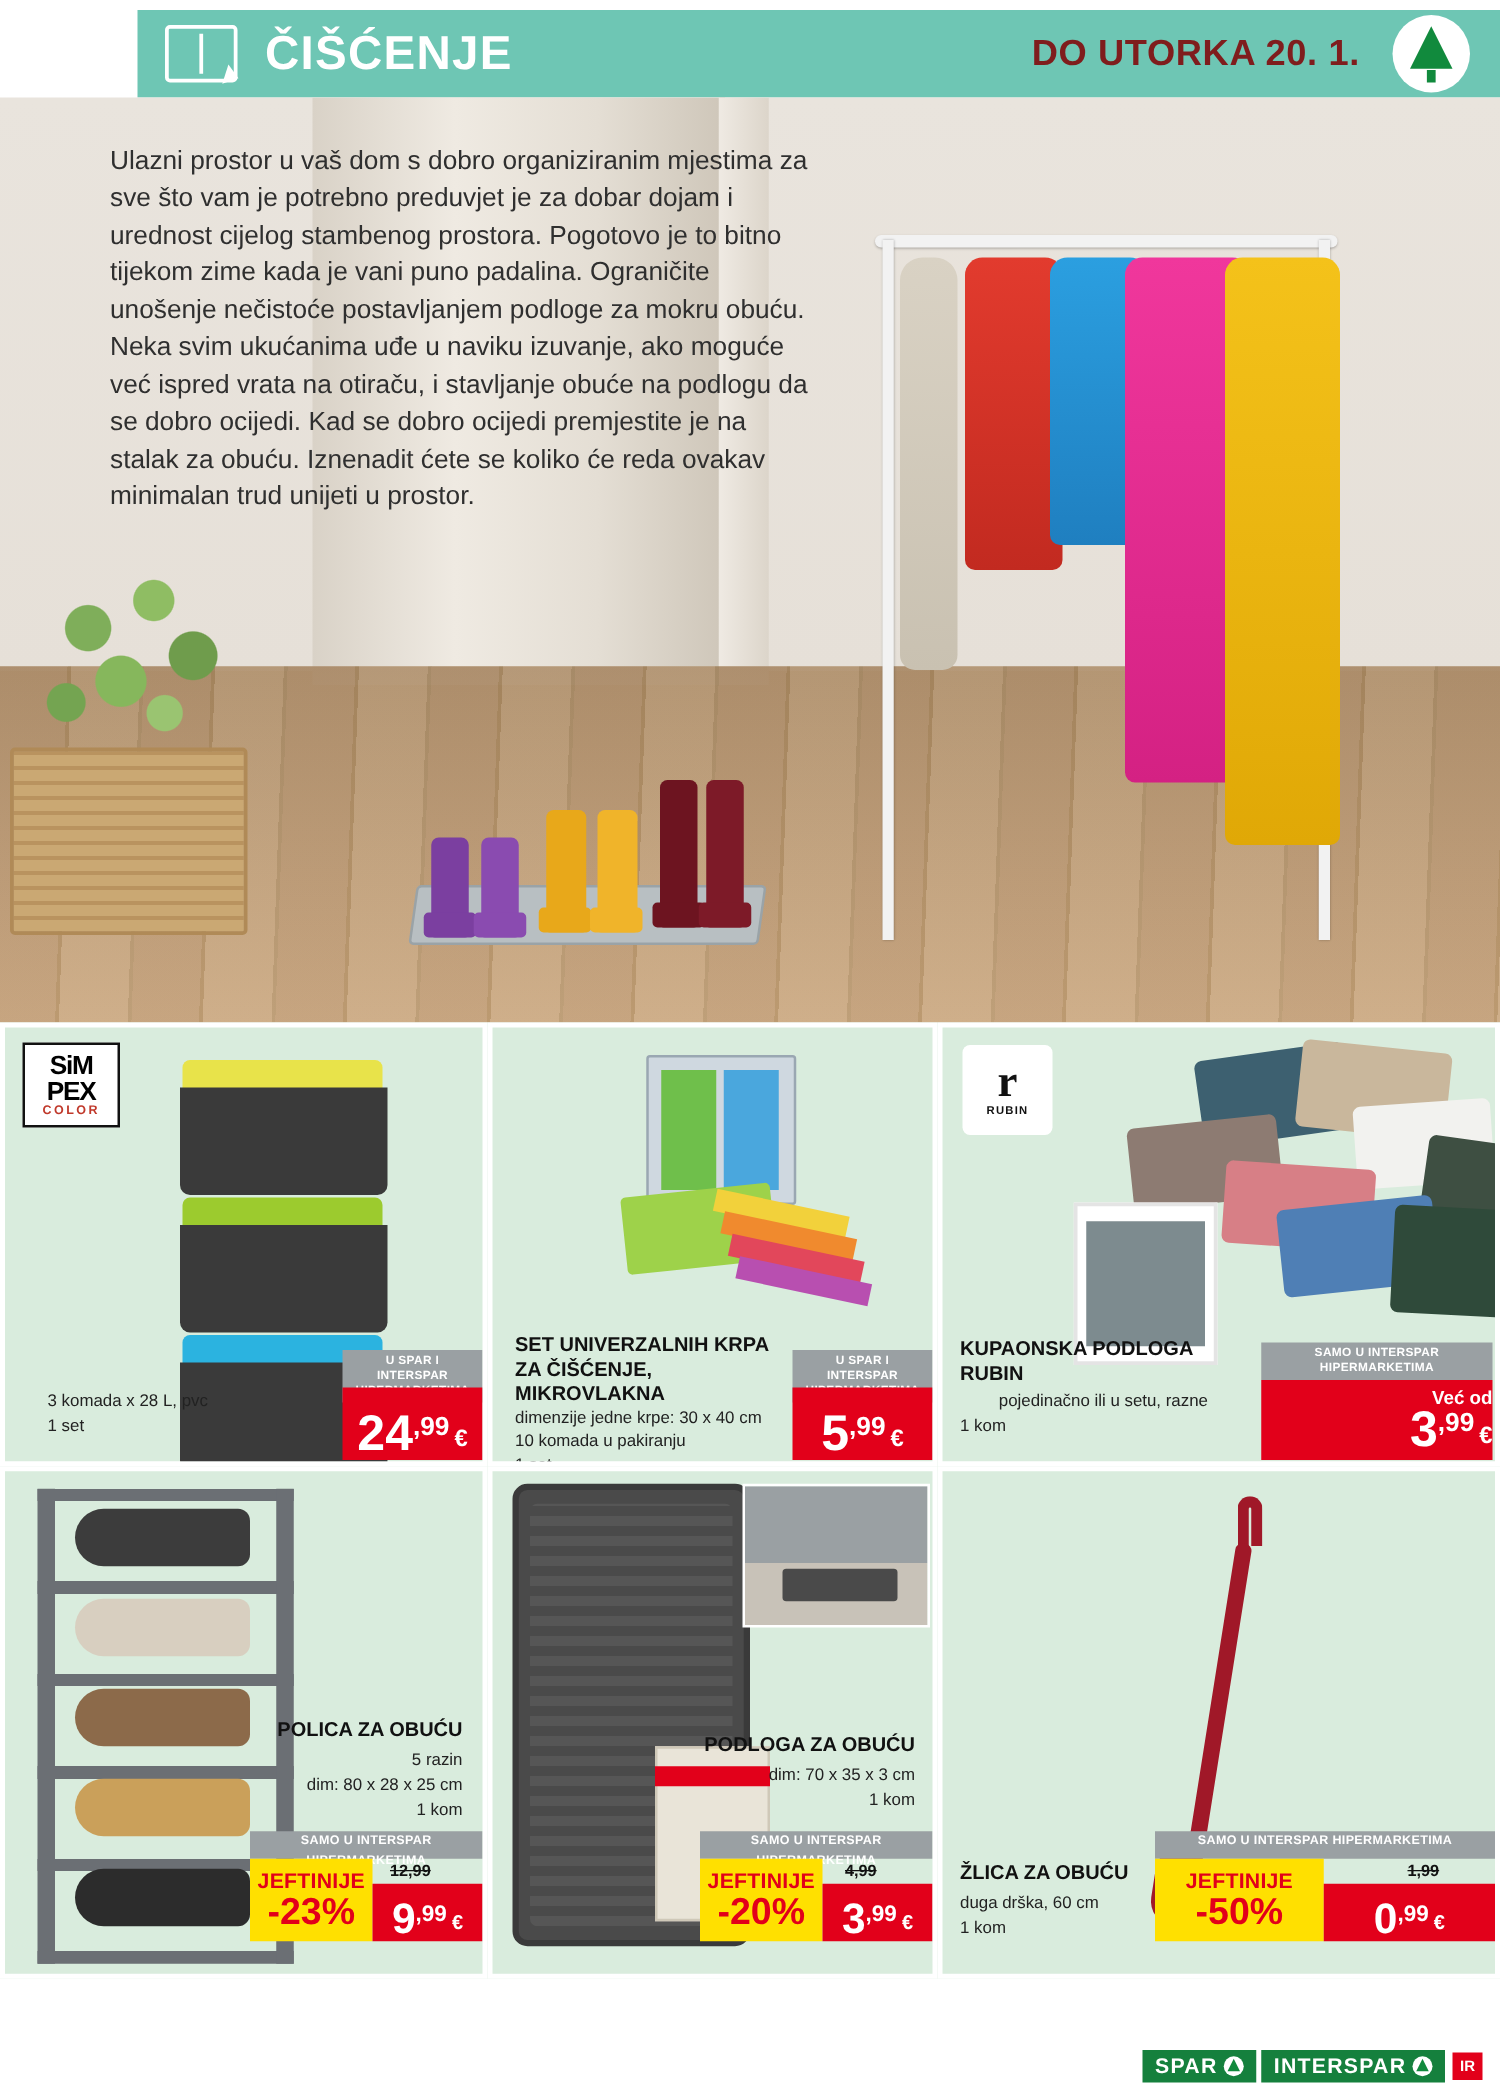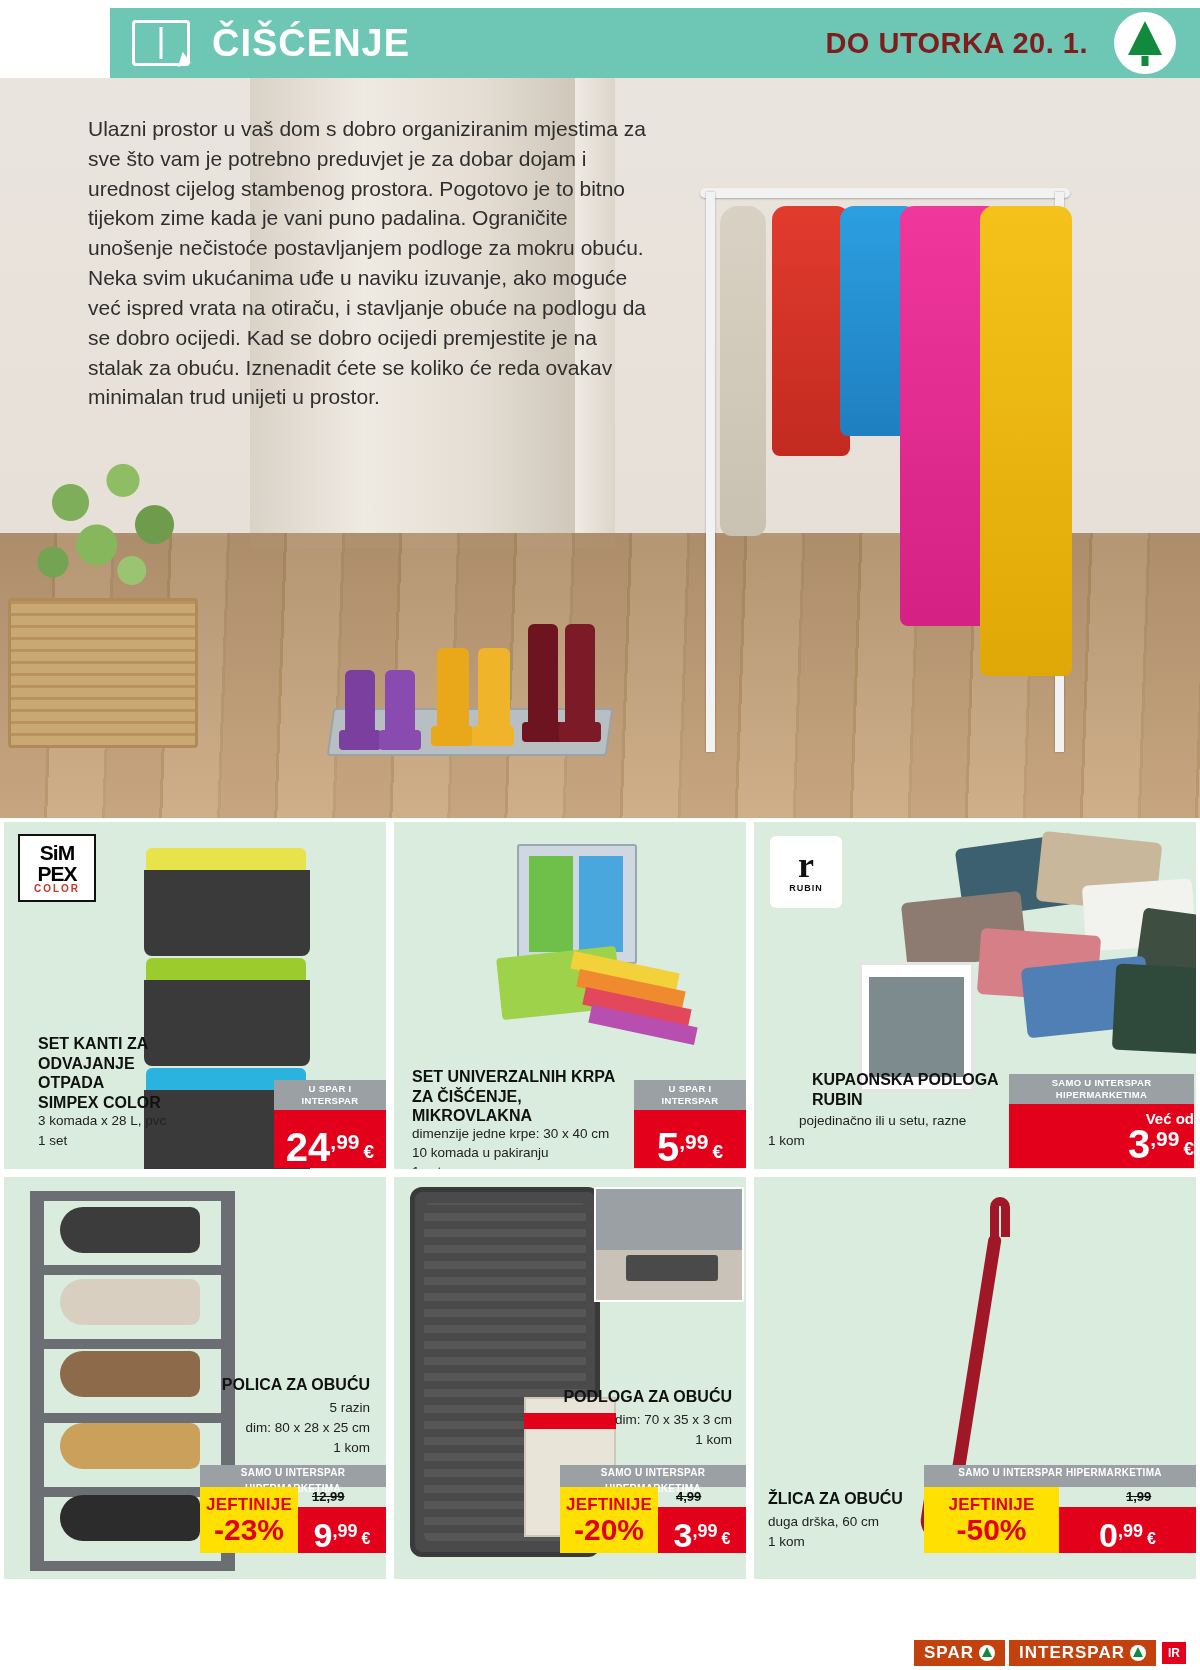--- a/index.html
+++ b/index.html
@@ -197,21 +197,21 @@
   .vecod{ font-size:15px; font-weight:bold; color:#ffffff; margin-bottom:-2px;}
 
   
   .footer{
     position:absolute; left:0; bottom:0; width:1200px; height:32px; background:#ffffff;
   }
   .footer .bar{
     position:absolute; right:14px; top:2px; height:26px; display:flex; align-items:center;
   }
   .footer .spar-red{
-    background:#c2410c; color:#fff; font-weight:bold; font-size:17px;
+    background:#15803d; color:#fff; font-weight:bold; font-size:17px;
     padding:3px 10px; display:flex; align-items:center; letter-spacing:1px;
   }
   .footer .circle{
     width:16px;height:16px;border-radius:50%;background:#fff;margin-left:5px;position:relative;
   }
   .footer .circle:after{
     content:"";position:absolute;left:50%;top:2px;transform:translateX(-50%);
     border-left:5px solid transparent;border-right:5px solid transparent;border-bottom:10px solid #118a3d;
   }
   .footer .ir{
@@ -286,24 +286,20 @@
 
     <div style="position:absolute;left:120px;top:18px;width:215px;height:310px;">
       <div style="position:absolute;left:22px;top:8px;width:160px;height:26px;background:#e8e34a;border-radius:6px 6px 0 0;"></div>
       <div style="position:absolute;left:20px;top:30px;width:166px;height:86px;background:#3a3a3a;border-radius:0 0 8px 8px;"></div>
       <div style="position:absolute;left:22px;top:118px;width:160px;height:26px;background:#9ccb2e;border-radius:6px 6px 0 0;"></div>
       <div style="position:absolute;left:20px;top:140px;width:166px;height:86px;background:#3a3a3a;border-radius:0 0 8px 8px;"></div>
       <div style="position:absolute;left:22px;top:228px;width:160px;height:26px;background:#2bb3e0;border-radius:6px 6px 0 0;"></div>
       <div style="position:absolute;left:20px;top:250px;width:166px;height:86px;background:#3a3a3a;border-radius:0 0 8px 8px;"></div>
     </div>
 
-    <div class="pname" style="position:absolute;left:34px;top:212px;width:180px;white-space:pre-line;">SET KANTI ZA
-ODVAJANJE
-OTPADA
-SIMPEX COLOR</div>
     <div class="pdesc" style="position:absolute;left:34px;top:290px;">3 komada  x 28 L, pvc</div>
     <div class="pdesc" style="position:absolute;left:34px;top:310px;">1 set</div>
 
     <div class="grey-tag" style="left:270px;top:258px;width:112px;white-space:pre-line;">U SPAR I INTERSPAR
 HIPERMARKETIMA</div>
     <div class="price-box" style="left:270px;top:288px;width:112px;height:58px;">
       <span class="price-big">24</span>
       <span class="price-cent">,99</span>
       <span class="price-eur">€</span>
     </div>
@@ -349,21 +345,21 @@
       <div style="position:absolute;left:235px;top:45px;width:110px;height:66px;background:#f2f2ef;border-radius:6px;transform:rotate(-4deg);"></div>
       <div style="position:absolute;left:290px;top:78px;width:115px;height:66px;background:#3e4f42;border-radius:6px;transform:rotate(8deg);"></div>
       <div style="position:absolute;left:55px;top:60px;width:120px;height:66px;background:#8d7b72;border-radius:6px;transform:rotate(-6deg);"></div>
       <div style="position:absolute;left:130px;top:95px;width:120px;height:66px;background:#d77f86;border-radius:6px;transform:rotate(4deg);"></div>
       <div style="position:absolute;left:175px;top:125px;width:125px;height:70px;background:#4f7fb5;border-radius:6px;transform:rotate(-6deg);"></div>
       <div style="position:absolute;left:265px;top:130px;width:135px;height:86px;background:#2f4a3a;border-radius:6px;transform:rotate(3deg);"></div>
       <div style="position:absolute;left:10px;top:125px;width:115px;height:130px;background:#ffffff;border:3px solid #e4e4e4;"></div>
       <div style="position:absolute;left:20px;top:140px;width:95px;height:100px;background:#7d8b8f;"></div>
     </div>
 
-    <div class="pname" style="position:absolute;left:14px;top:248px;width:240px;white-space:pre-line;margin-left:44px;">KUPAONSKA PODLOGA
+    <div class="pname" style="position:absolute;left:14px;top:248px;width:240px;white-space:pre-line;">KUPAONSKA PODLOGA
 RUBIN</div>
     <div class="pdesc" style="position:absolute;left:25px;top:290px;margin-left:20px;">pojedinačno ili u setu, razne</div>
     <div class="pdesc" style="position:absolute;left:14px;top:310px;">1 kom</div>
 
     <div class="grey-tag" style="left:255px;top:252px;width:185px;white-space:pre-line;">SAMO U INTERSPAR
 HIPERMARKETIMA</div>
     <div class="price-box" style="left:255px;top:282px;width:185px;height:64px;flex-direction:column;justify-content:center;padding:0;">
       <div class="vecod">Već od</div>
       <div style="display:flex;align-items:flex-end;">
         <span class="price-big">3</span>

